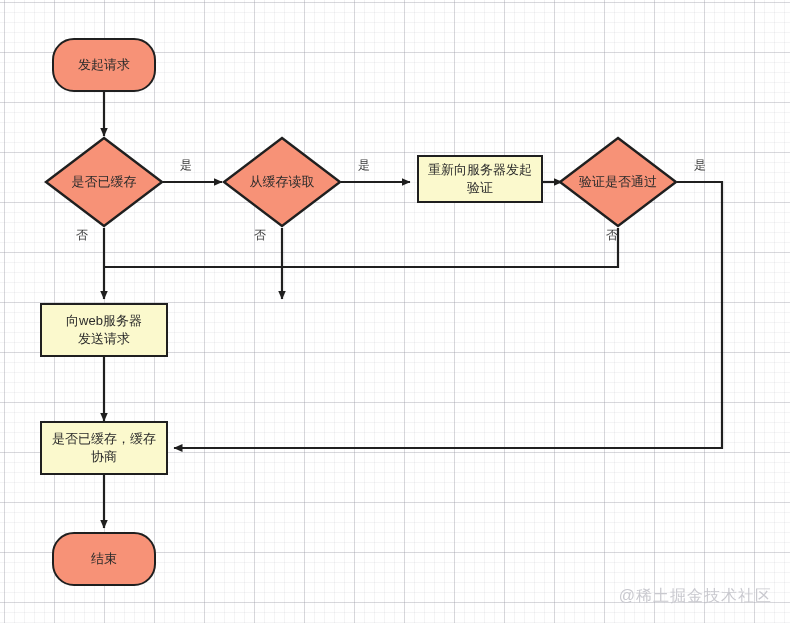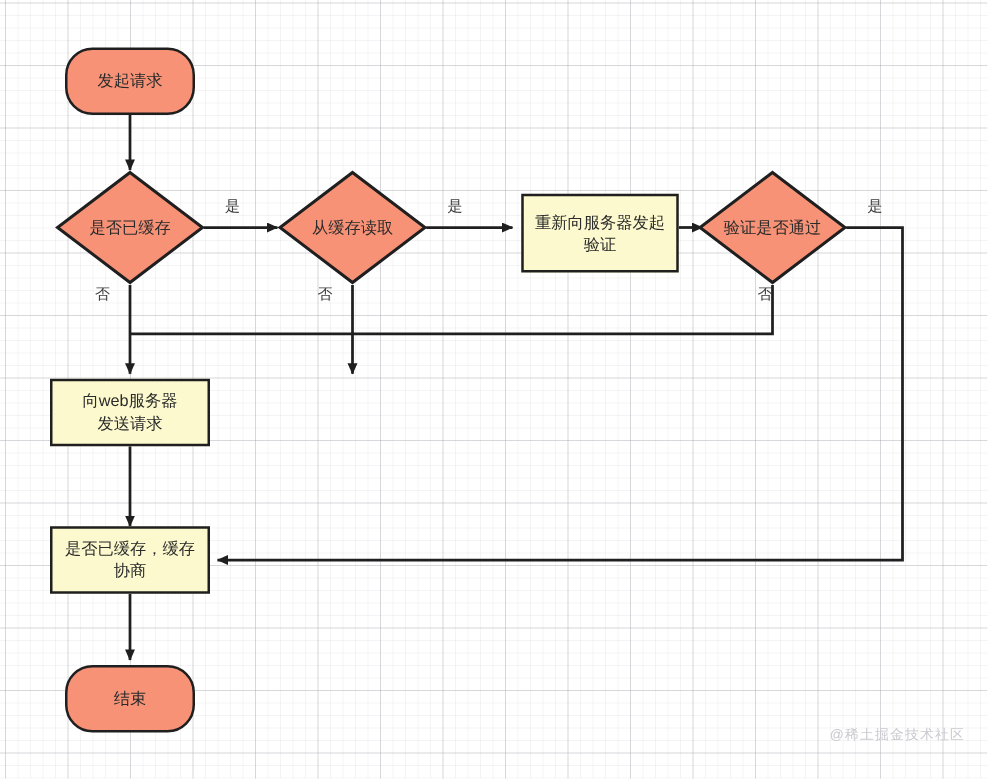--- a/index.html
+++ b/index.html
@@ -73,22 +73,22 @@
     position: absolute;
     font-size: 12px;
     line-height: 14px;
     color: #3a3a3a;
     z-index: 4;
     white-space: nowrap;
   }
   .watermark {
     position: absolute;
     right: 18px;
-    bottom: 28px;
-    font-size: 11px;
+    bottom: 16px;
+    font-size: 16px;
     letter-spacing: 1px;
     color: #c9c9cf;
     z-index: 5;
     white-space: nowrap;
   }
 </style>
 </head>
 <body>
 
 <div id="canvas">
@@ -134,21 +134,21 @@
     <span>发起请求</span>
   </div>
 
   <div class="node node-decision" style="left:222px; top:136px; width:120px; height:92px;">
     <svg class="diamond-shape" viewBox="0 0 120 92" preserveAspectRatio="none">
       <polygon points="60,2 118,46 60,90 2,46" fill="#f79277" stroke="#1f1f1f" stroke-width="2.4"></polygon>
     </svg>
     <span class="diamond-label">从缓存读取</span>
   </div>
 
-  <div class="node node-process" style="left:417px; top:155px; width:126px; height:63px; padding:0 7px;">
+  <div class="node node-process" style="left:417px; top:155px; width:126px; height:48px; padding:0 7px;">
     <span>重新向服务器发起验证</span>
   </div>
 
   <div class="node node-decision" style="left:558px; top:136px; width:120px; height:92px;">
     <svg class="diamond-shape" viewBox="0 0 120 92" preserveAspectRatio="none">
       <polygon points="60,2 118,46 60,90 2,46" fill="#f79277" stroke="#1f1f1f" stroke-width="2.4"></polygon>
     </svg>
     <span class="diamond-label">验证是否通过</span>
   </div>
 

